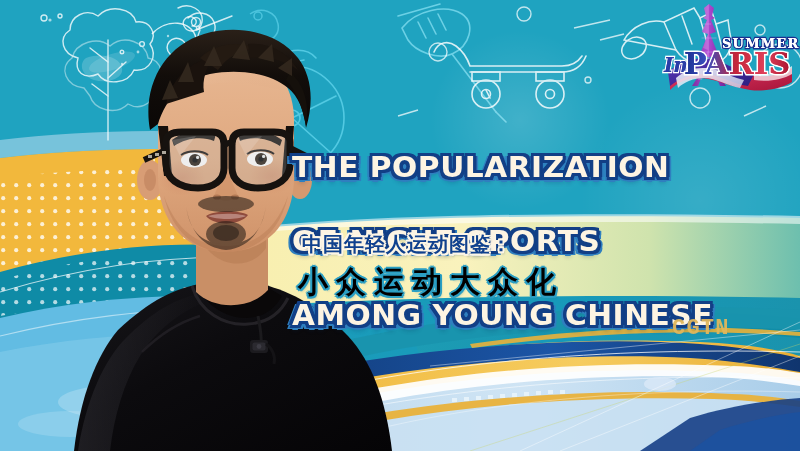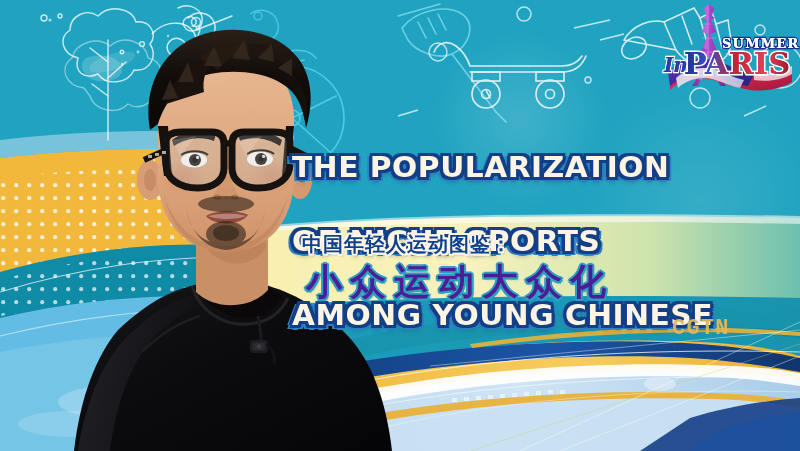--- a/index.html
+++ b/index.html
@@ -54,26 +54,26 @@
     color:#10418e;
     text-shadow:
       -1.6px -1.6px 0 #fdf6e6, 1.6px -1.6px 0 #fdf6e6,
       -1.6px  1.6px 0 #fdf6e6, 1.6px  1.6px 0 #fdf6e6,
       -2.0px 0 0 #fdf6e6, 2.0px 0 0 #fdf6e6,
       0 -2.0px 0 #fdf6e6, 0 2.0px 0 #fdf6e6,
       2px 3px 2px rgba(30,70,110,0.25);
     white-space:nowrap;
   }
   #cn-title-2 {
-    position:absolute; left:306px; top:265px;
+    position:absolute; left:298px; top:265px;
     font-family:"DejaVu Sans", sans-serif;
     font-weight:bold;
-    font-size:36px; line-height:33px;
+    font-size:30px; line-height:33px;
     letter-spacing:8px;
-    color:#4c1d95;
+    color:#000000;
     text-shadow:
       -1.5px -1.5px 0 #2b9fc4, 1.5px -1.5px 0 #2b9fc4,
       -1.5px  1.5px 0 #2b9fc4, 1.5px  1.5px 0 #2b9fc4,
       -2.0px 0 0 #2b9fc4, 2.0px 0 0 #2b9fc4,
       0 -2.0px 0 #2b9fc4, 0 2.0px 0 #2b9fc4,
       2px 3px 2px rgba(40,120,150,0.22);
     white-space:nowrap;
   }
 
   

